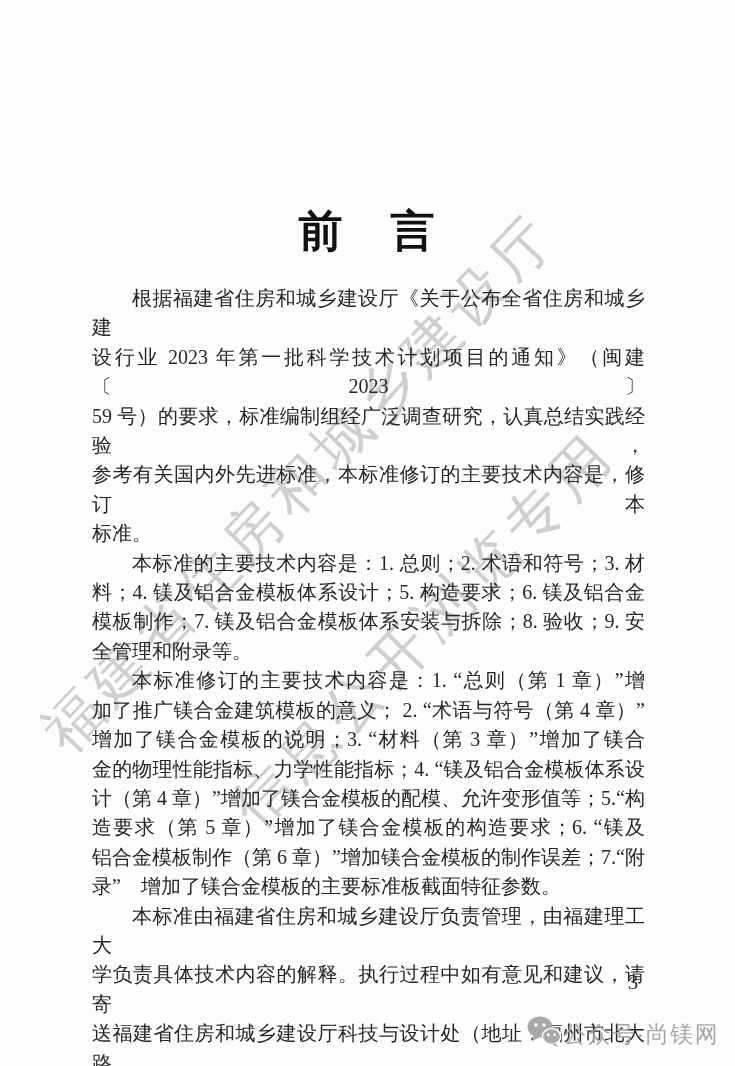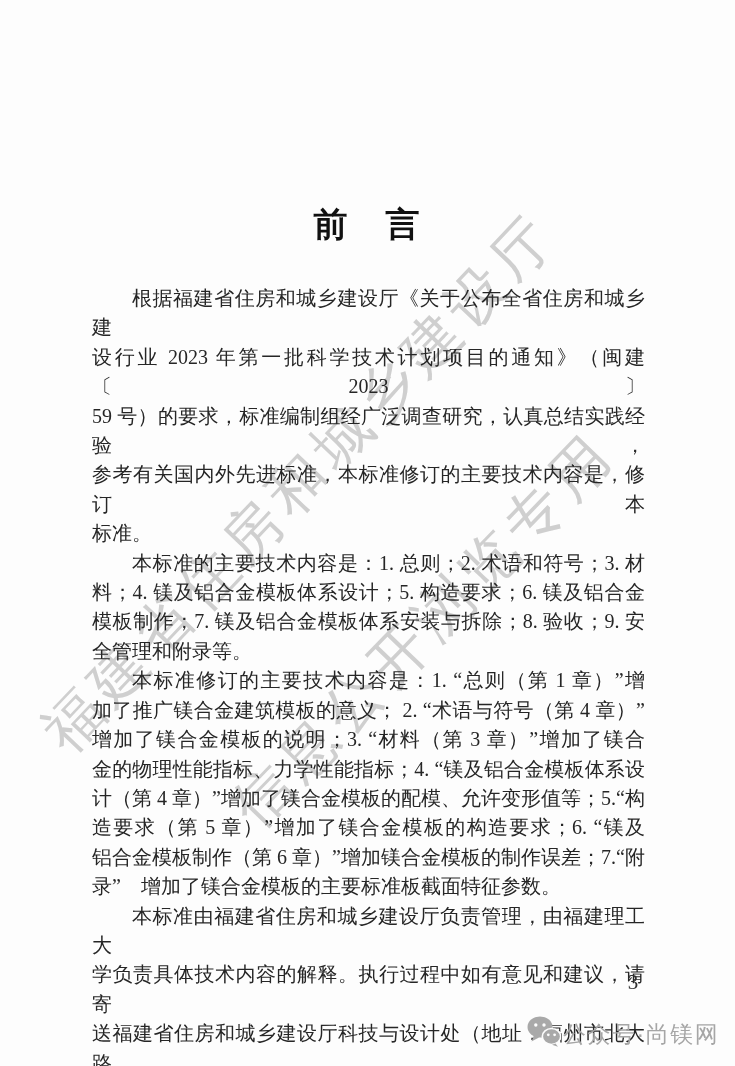--- a/index.html
+++ b/index.html
@@ -24,21 +24,21 @@
     pointer-events:none;
   }
   .wm1 { left:300px; top:483px; transform:translate(-50%,-50%) rotate(-46.5deg); }
   .wm2 { left:424px; top:630px; transform:translate(-50%,-50%) rotate(-46deg); }
   
   .doc-title {
     position:absolute; top:202px; left:0; width:100%;
     text-align:center;
     font-family:"Liberation Sans","DejaVu Sans",sans-serif;
     font-weight:bold;
-    font-size:34px;
+    font-size:44px;
     color:#111;
     letter-spacing:2px;
     z-index:2;
   }
   
   .bodytext {
     position:absolute; top:284px; left:92px; width:553px;
     font-size:20px; line-height:29.4px;
     color:#262626;
     z-index:2;

